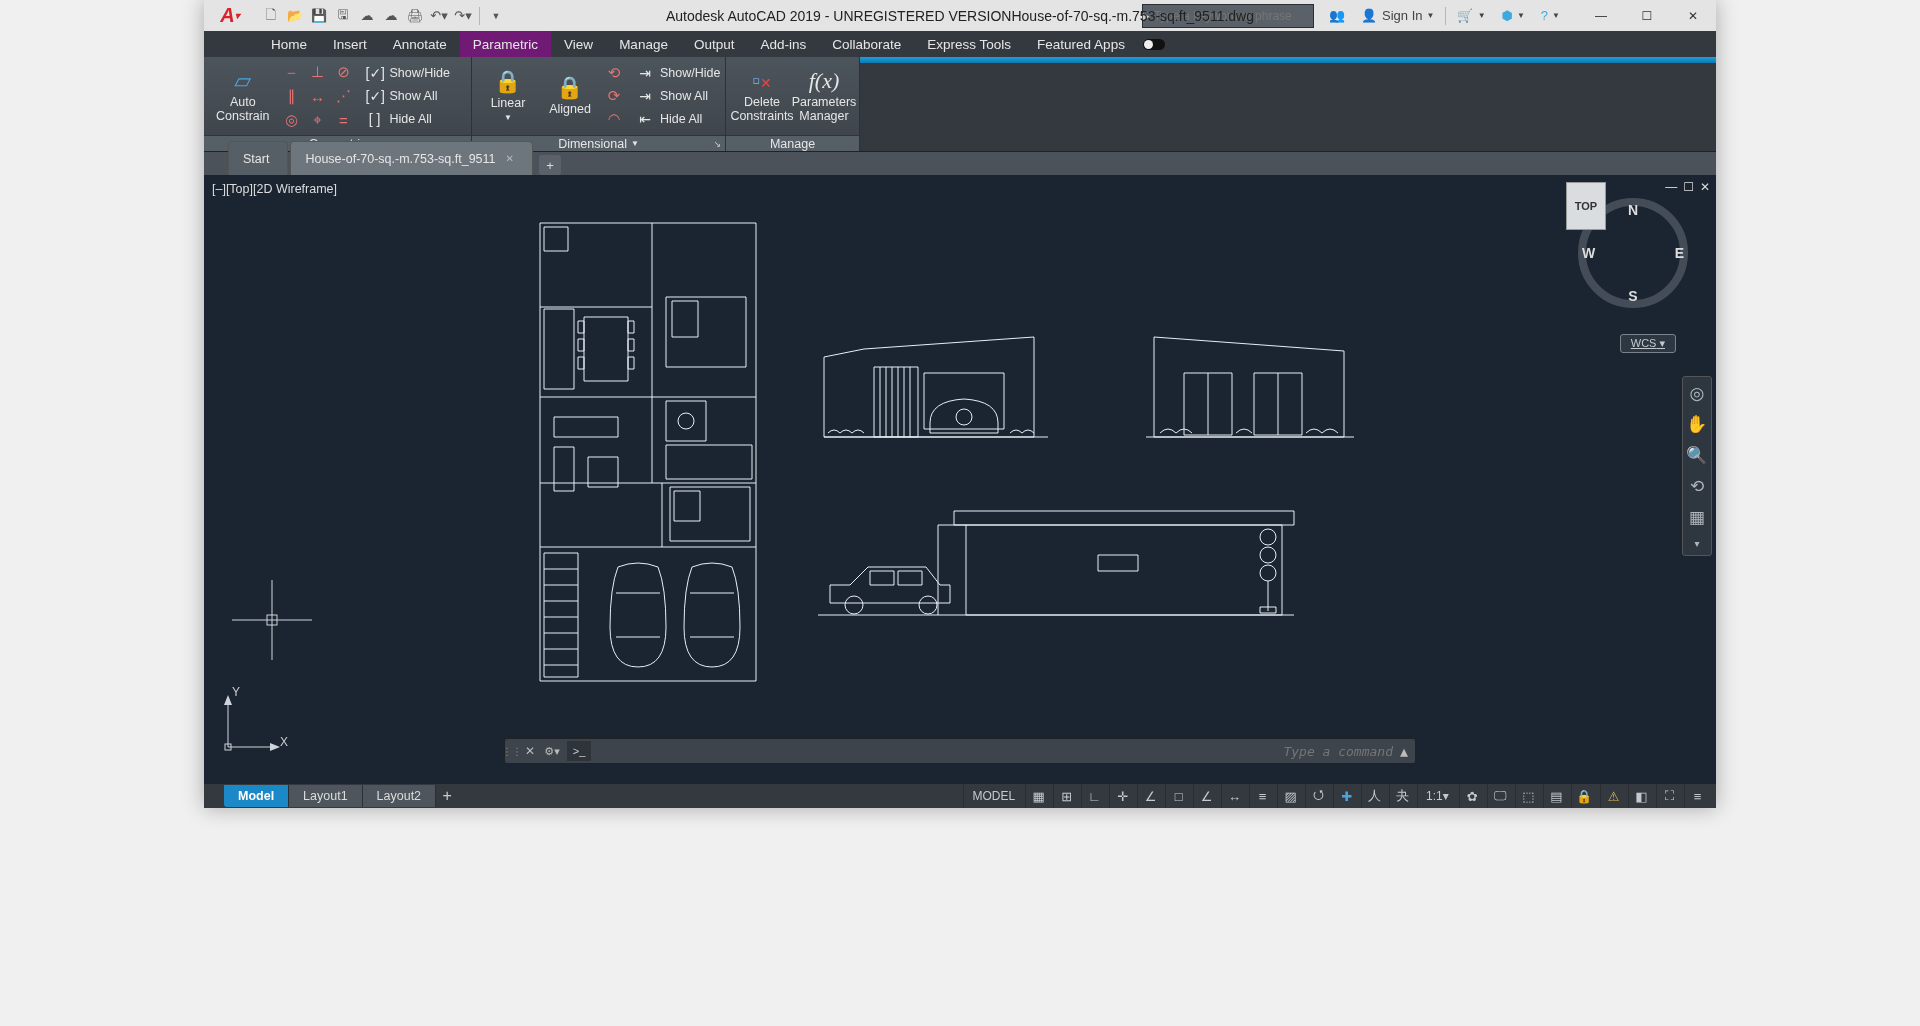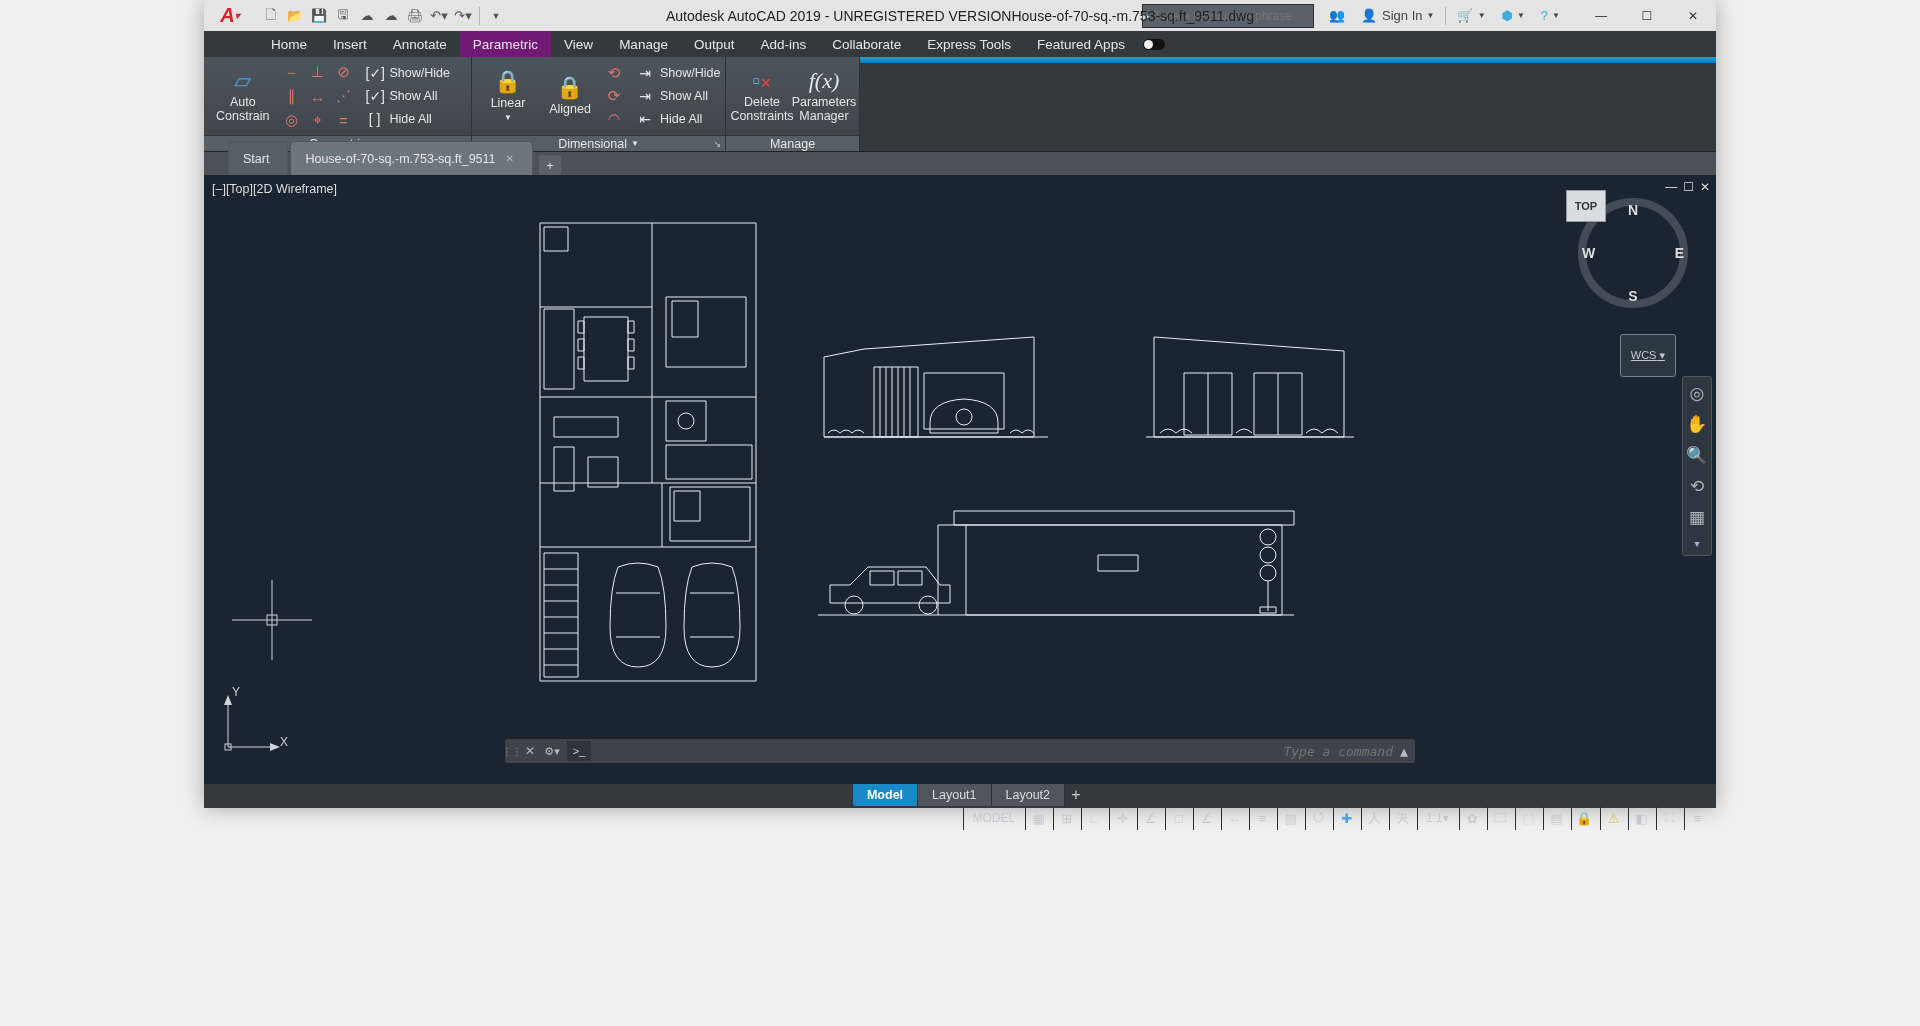--- a/index.html
+++ b/index.html
@@ -53,43 +53,43 @@
 .ftab .x { margin-left:10px; font-size:10px; color:#bbb; }
 .ftab-plus { width:22px; height:20px; background:#5a6168; color:#ddd; display:flex; align-items:center; justify-content:center; border-radius:3px; font-size:13px; margin-left:4px; cursor:pointer; }
 
 
 .viewport { flex:1; background:#1b2431; position:relative; overflow:hidden; }
 .vp-label { position:absolute; top:6px; left:8px; color:#ddd; font-size:12.5px; }
 .vp-win { position:absolute; top:4px; right:6px; display:flex; gap:6px; color:#ddd; font-size:12px; }
 .viewcube { position:absolute; top:22px; right:28px; width:110px; height:110px; }
 .vc-ring { width:110px; height:110px; border:8px solid rgba(120,128,136,.45); border-radius:50%; position:relative; }
 .vc-dir { position:absolute; color:#ddd; font-size:14px; font-weight:600; }
-.vc-top { top:50%; left:50%; transform:translate(-50%,-50%); width:40px; height:32px; background:#d9dde0; border:1px solid #999; display:flex; align-items:center; justify-content:center; font-size:11px; font-weight:600; color:#333; }
-.wcs { position:absolute; top:158px; right:40px; padding:14px 10px; border:1px solid #7a828b; border-radius:3px; color:#c3c8ce; font-size:11px; background:rgba(90,98,106,.3);text-decoration:underline; }
+.vc-top { top:50%; left:50%; transform:translate(-50%,-50%); width:40px; height:48px; background:#d9dde0; border:1px solid #999; display:flex; align-items:center; justify-content:center; font-size:11px; font-weight:600; color:#333; }
+.wcs { position:absolute; top:158px; right:40px; padding:2px 10px; border:1px solid #7a828b; border-radius:3px; color:#c3c8ce; font-size:11px; background:rgba(90,98,106,.3);text-decoration:underline; }
 .nav-bar { position:absolute; top:200px; right:4px; width:30px; background:rgba(60,66,73,.6); border:1px solid #555; border-radius:3px; display:flex; flex-direction:column; align-items:center; padding:6px 0; gap:10px; }
 .nav-bar div { color:#aeb5bc; font-size:17px; cursor:pointer; }
 
 .drawing { position:absolute; inset:0; }
 .drawing svg { width:100%; height:100%; }
 .drawing line, .drawing rect, .drawing path, .drawing circle, .drawing ellipse, .drawing polyline { stroke:#e8eef5; stroke-width:1; fill:none; vector-effect:non-scaling-stroke; }
 
 .ucs { position:absolute; bottom:24px; left:14px; color:#c8cdd3; font-size:12px; }
 .cross { position:absolute; bottom:120px; left:28px; }
 
 
 .cmd-bar { position:absolute; bottom:20px; left:300px; right:300px; height:26px; background:#3d444b; border:1px solid #222; display:flex; align-items:center; border-radius:3px; }
 .cmd-handle { width:14px; color:#888; font-size:10px; display:flex; flex-direction:column; align-items:center; line-height:5px; }
 .cmd-x { width:22px; text-align:center; color:#bbb; font-size:12px; cursor:pointer; }
 .cmd-cfg { width:22px; text-align:center; color:#bbb; font-size:11px; cursor:pointer; }
 .cmd-prompt { width:24px; height:20px; background:#2e343a; color:#ccc; font-size:11px; display:flex; align-items:center; justify-content:center; margin:0 4px; }
 .cmd-input { flex:1; background:transparent; border:none; outline:none; color:#f0abfc; font-family:Consolas,monospace; font-style:italic; font-size:13px;text-align:right; }
 .cmd-up { width:22px; text-align:center; color:#bbb; cursor:pointer; }
 
 
-.bottom { height:24px; background:#33393f; display:flex; align-items:center;flex-direction:column; }
+.bottom { height:24px; background:#33393f; display:flex; align-items:flex-end; }
 .layouts { display:flex; align-items:center; height:100%; padding-left:20px; }
 .ltab { height:22px; padding:0 14px; display:flex; align-items:center; color:#ddd; font-size:12.5px; background:#4e555d; border-right:1px solid #2c3034; cursor:pointer; }
 .ltab.active { background:#1b88c7; color:#fff; font-weight:600; border-radius:0 0 0 3px; }
 .lplus { width:22px; height:20px; color:#ccc; display:flex; align-items:center; justify-content:center; cursor:pointer; }
 .status { margin-left:auto; display:flex; align-items:center; gap:2px; padding-right:6px; height:100%; }
 .sbtn { min-width:26px; height:24px; padding:0 5px; color:#c5c9ce; font-size:13px; display:flex; align-items:center; justify-content:center; cursor:pointer; border-left:1px solid #2a2e32; }
 .sbtn.txt { font-size:12px; padding:0 8px; }
 </style>
 </head>
 <body>

